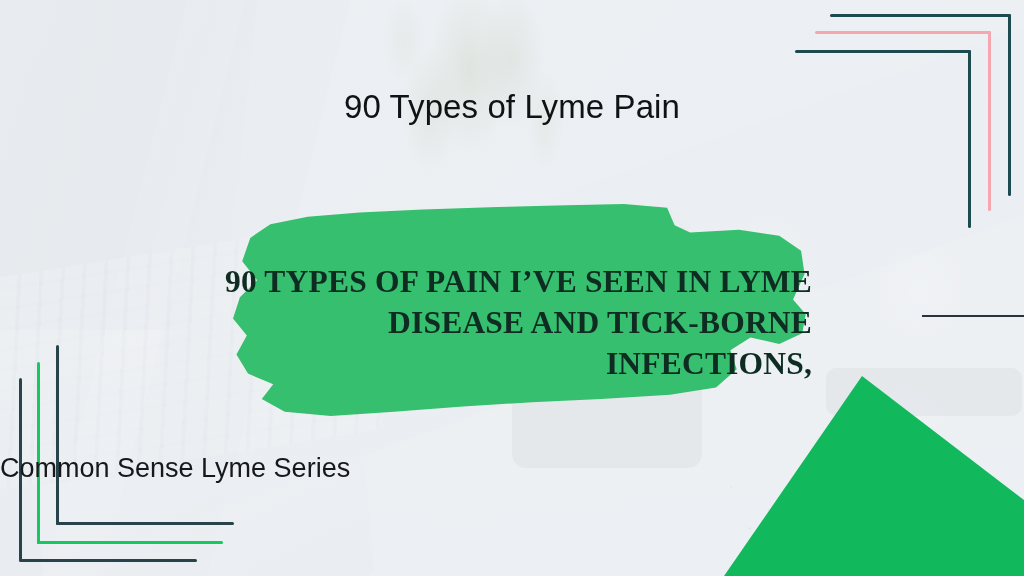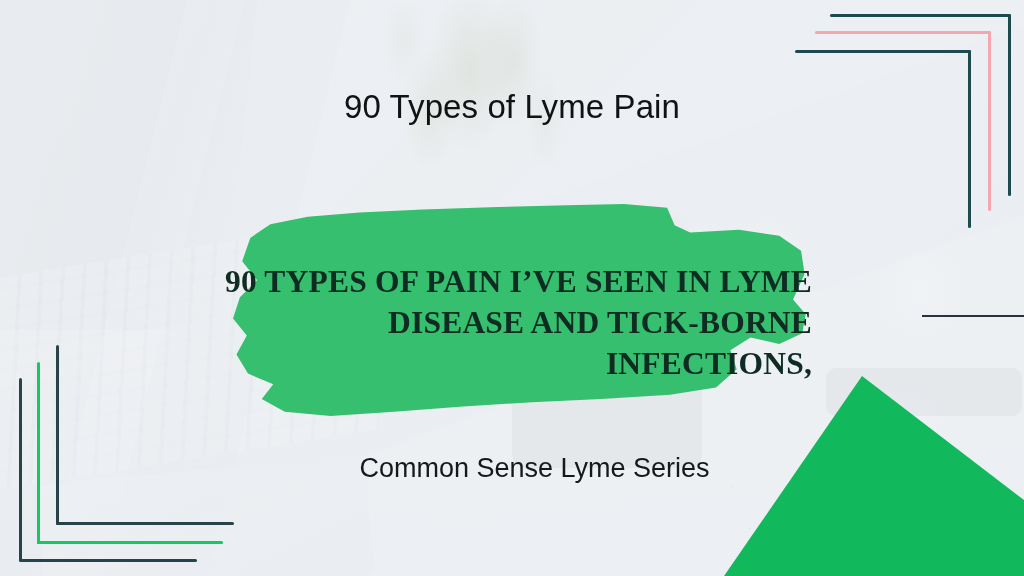--- a/index.html
+++ b/index.html
@@ -137,22 +137,22 @@
     font-size:33px;line-height:1.15;color:#101214;font-weight:400;
     letter-spacing:.1px;
   }
   .headline{
     position:absolute;left:212px;width:600px;top:262px;text-align:right;
     font-family:"Liberation Serif", serif;
     font-weight:700;font-size:31.5px;line-height:1.30;
     color:#0e2c22;letter-spacing:.2px;
   }
   .subtitle{
-    position:absolute;left:0;right:0;top:452px;text-align:center;
-    font-size:27px;line-height:1.2;color:#16181b;font-weight:400;padding-left:45px;
+    position:absolute;left:0;right:0;top:452px;
+    font-size:27px;line-height:1.2;color:#16181b;font-weight:400;
   }
 </style>
 </head>
 <body>
 
 <div class="stage">
 
   <div class="bg-photo"></div>
   <div class="bg-laptop-edge"></div>
   <div class="bg-keys"></div>

